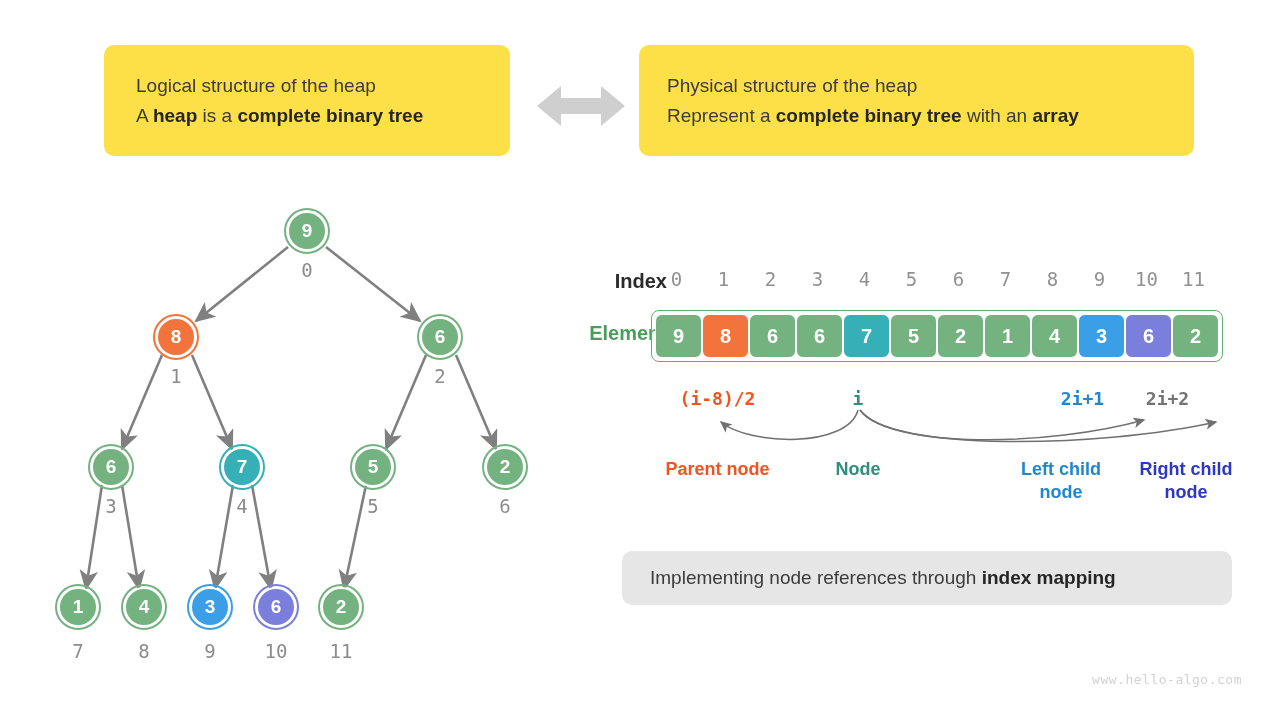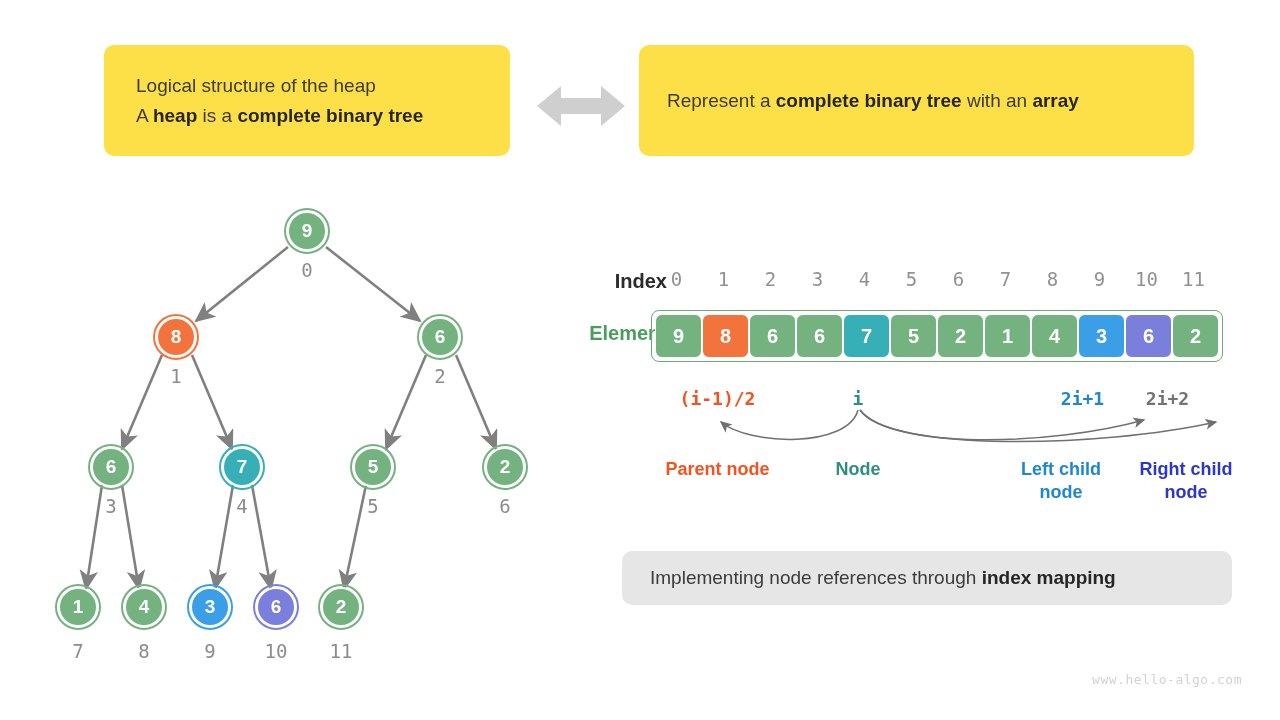--- a/index.html
+++ b/index.html
@@ -97,20 +97,21 @@
   <div class="callout" id="callout-left">
     <div class="line">Logical structure of the heap</div>
     <div class="line"><span>A </span><b>heap</b><span> is a </span><b>complete binary tree</b></div>
   </div>
 
   <svg id="bidir-arrow" viewBox="0 0 92 48">
     <path d="M2 24 L26 4 L26 16 L66 16 L66 4 L90 24 L66 44 L66 32 L26 32 L26 44 Z" fill="#cfcfcf"></path>
   </svg>
 
   <div class="callout" id="callout-right">
+    <div class="line">Physical structure of the heap</div>
     <div class="line"><span>Represent a </span><b>complete binary tree</b><span> with an </span><b>array</b></div>
   </div>
 
   <svg id="tree-svg" viewBox="0 0 560 500">
     <defs>
       <marker id="ah" markerWidth="9" markerHeight="9" refX="7.2" refY="3.6" orient="auto" markerUnits="strokeWidth">
         <path d="M0,0 L8,3.6 L0,7.2 L2,3.6 Z" fill="#808080"></path>
       </marker>
     </defs>
     <g stroke="#808080" stroke-width="2.6" fill="none" marker-end="url(#ah)">
@@ -184,21 +185,21 @@
         <div class="cell" style="background: rgb(116, 178, 127);">5</div>
         <div class="cell" style="background: rgb(116, 178, 127);">2</div>
         <div class="cell" style="background: rgb(116, 178, 127);">1</div>
         <div class="cell" style="background: rgb(116, 178, 127);">4</div>
         <div class="cell" style="background: rgb(59, 159, 232);">3</div>
         <div class="cell" style="background: rgb(123, 127, 220);">6</div>
         <div class="cell" style="background: rgb(116, 178, 127);">2</div>
       </div>
   </div>
 
-  <div class="formula" id="f-parent" style="left: 650px; top: 388px; width: 135px; color: rgb(242, 83, 31);">(i-1)/2</div>
+  <div class="formula" id="f-parent" style="left: 650px; top: 388px; width: 135px; color: rgb(242, 83, 31);">(i-8)/2</div>
   <div class="formula" id="f-node" style="left: 808px; top: 388px; width: 100px; color: rgb(46, 143, 125);">i</div>
   <div class="formula" id="f-left" style="left: 1035px; top: 388px; width: 95px; color: rgb(31, 134, 208);">2i+1</div>
   <div class="formula" id="f-right" style="left: 1120px; top: 388px; width: 95px; color: #737373;">2i+2</div>
 
   <svg id="map-svg" viewBox="0 0 620 70">
     <defs>
       <marker id="ah2" markerWidth="9" markerHeight="9" refX="7" refY="3.6" orient="auto" markerUnits="strokeWidth">
         <path d="M0,0 L8,3.6 L0,7.2 L2,3.6 Z" fill="#707070"></path>
       </marker>
     </defs>

